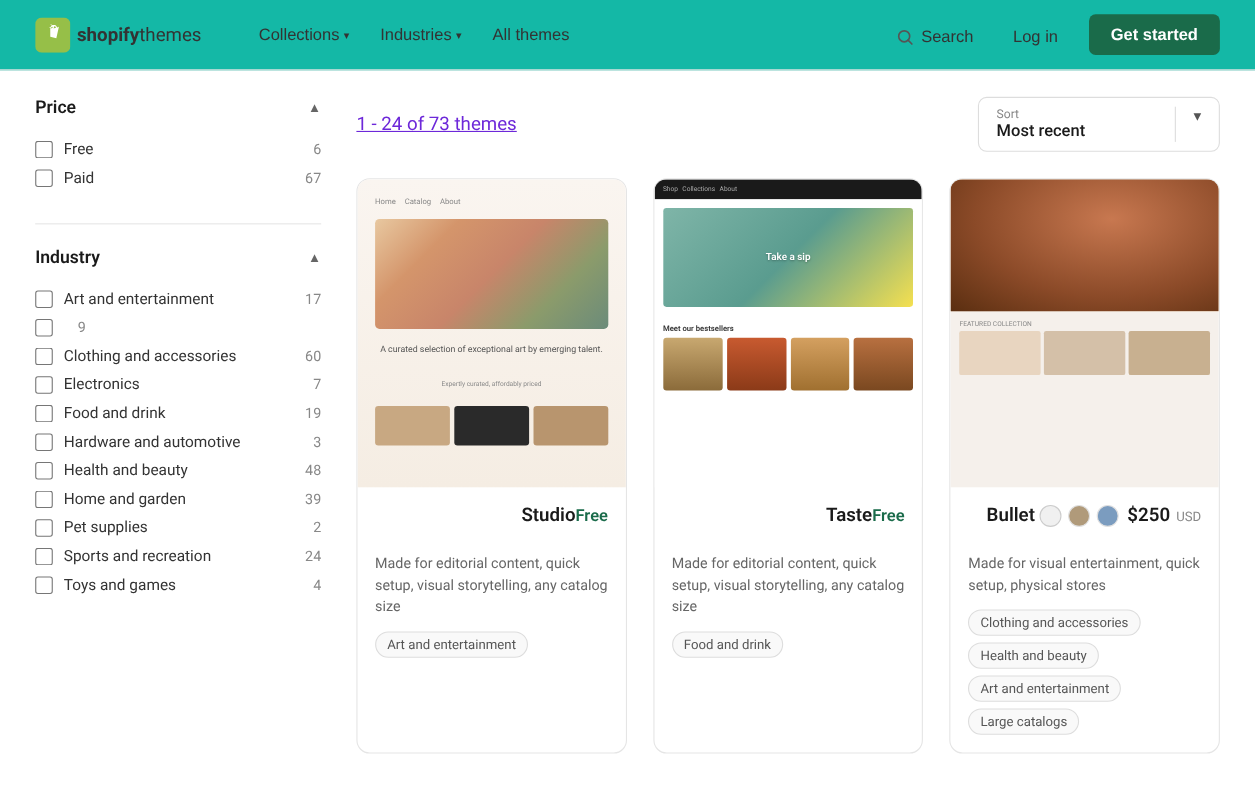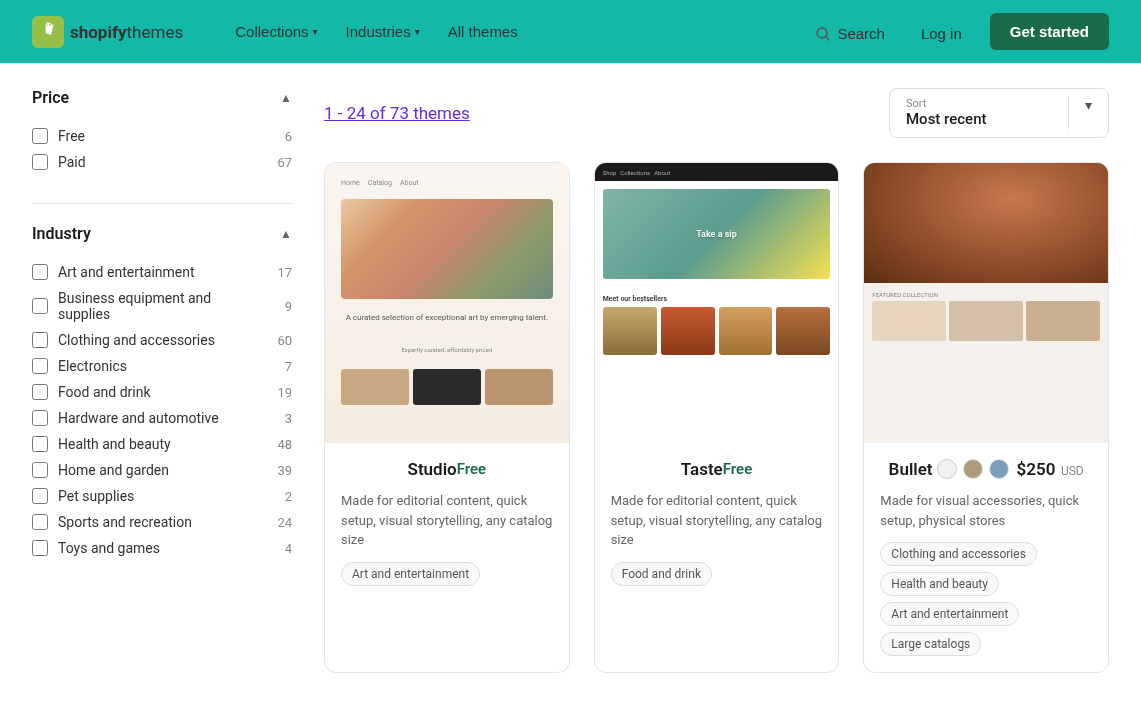--- a/index.html
+++ b/index.html
@@ -120,21 +120,21 @@
     .price-currency { font-size: 12px; color: #888; margin-left: 2px; }
     .color-swatches { display: flex; gap: 6px; align-items: center; margin-right: 8px; }
     .color-swatch { width: 20px; height: 20px; border-radius: 50%; border: 1.5px solid #e0e0e0; cursor: pointer; }
     .theme-description { font-size: 13px; color: #666; line-height: 1.5; margin-bottom: 12px; }
     .theme-tags { display: flex; flex-wrap: wrap; gap: 6px; }
     .theme-tag {
       padding: 4px 10px; border: 1px solid #ddd; border-radius: 20px;
       font-size: 12px; color: #555; background: #f9f9f9;
     }
 
-    .theme-name-price-row { display: flex; align-items: center; justify-content: center; margin-bottom: 12px; }
+    .theme-name-price-row { display: flex; align-items: center; justify-content: flex-end; margin-bottom: 24px; }
     .price-with-swatches { display: flex; align-items: center; gap: 4px; }
   </style>
 </head>
 <body>
 
 <header class="header">
   <div class="logo-area">
 
     <svg class="logo-icon" viewBox="0 0 32 32" fill="none">
       <rect width="32" height="32" rx="6" fill="#96BF48"></rect>
@@ -201,21 +201,20 @@
         <span class="collapse-icon">▲</span>
       </div>
 
       <div class="filter-item">
         <input type="checkbox" style="">
         <label class="filter-label">Art and entertainment</label>
         <span class="filter-count">17</span>
       </div>
       <div class="filter-item">
         <input type="checkbox" style="">
-        <label class="filter-label">Business equipment and supplies</label>
         <span class="filter-count">9</span>
       </div>
       <div class="filter-item">
         <input type="checkbox" style="">
         <label class="filter-label">Clothing and accessories</label>
         <span class="filter-count">60</span>
       </div>
       <div class="filter-item">
         <input type="checkbox" style="">
         <label class="filter-label">Electronics</label>
@@ -358,21 +357,21 @@
                 <div class="color-swatch" style="background:#f0f0f0; border-color:#ccc;"></div>
                 <div class="color-swatch" style="background:#b09a7a;"></div>
                 <div class="color-swatch" style="background:#7b9cbf;"></div>
               </div>
             </div>
             <div>
               <span class="price-amount">$250</span>
               <span class="price-currency">USD</span>
             </div>
           </div>
-          <p class="theme-description">Made for visual accessories, quick setup, physical stores</p>
+          <p class="theme-description">Made for visual entertainment, quick setup, physical stores</p>
           <div class="theme-tags">
             <span class="theme-tag">Clothing and accessories</span>
             <span class="theme-tag">Health and beauty</span>
             <span class="theme-tag">Art and entertainment</span>
             <span class="theme-tag">Large catalogs</span>
           </div>
         </div>
       </div>
 
     </div>

